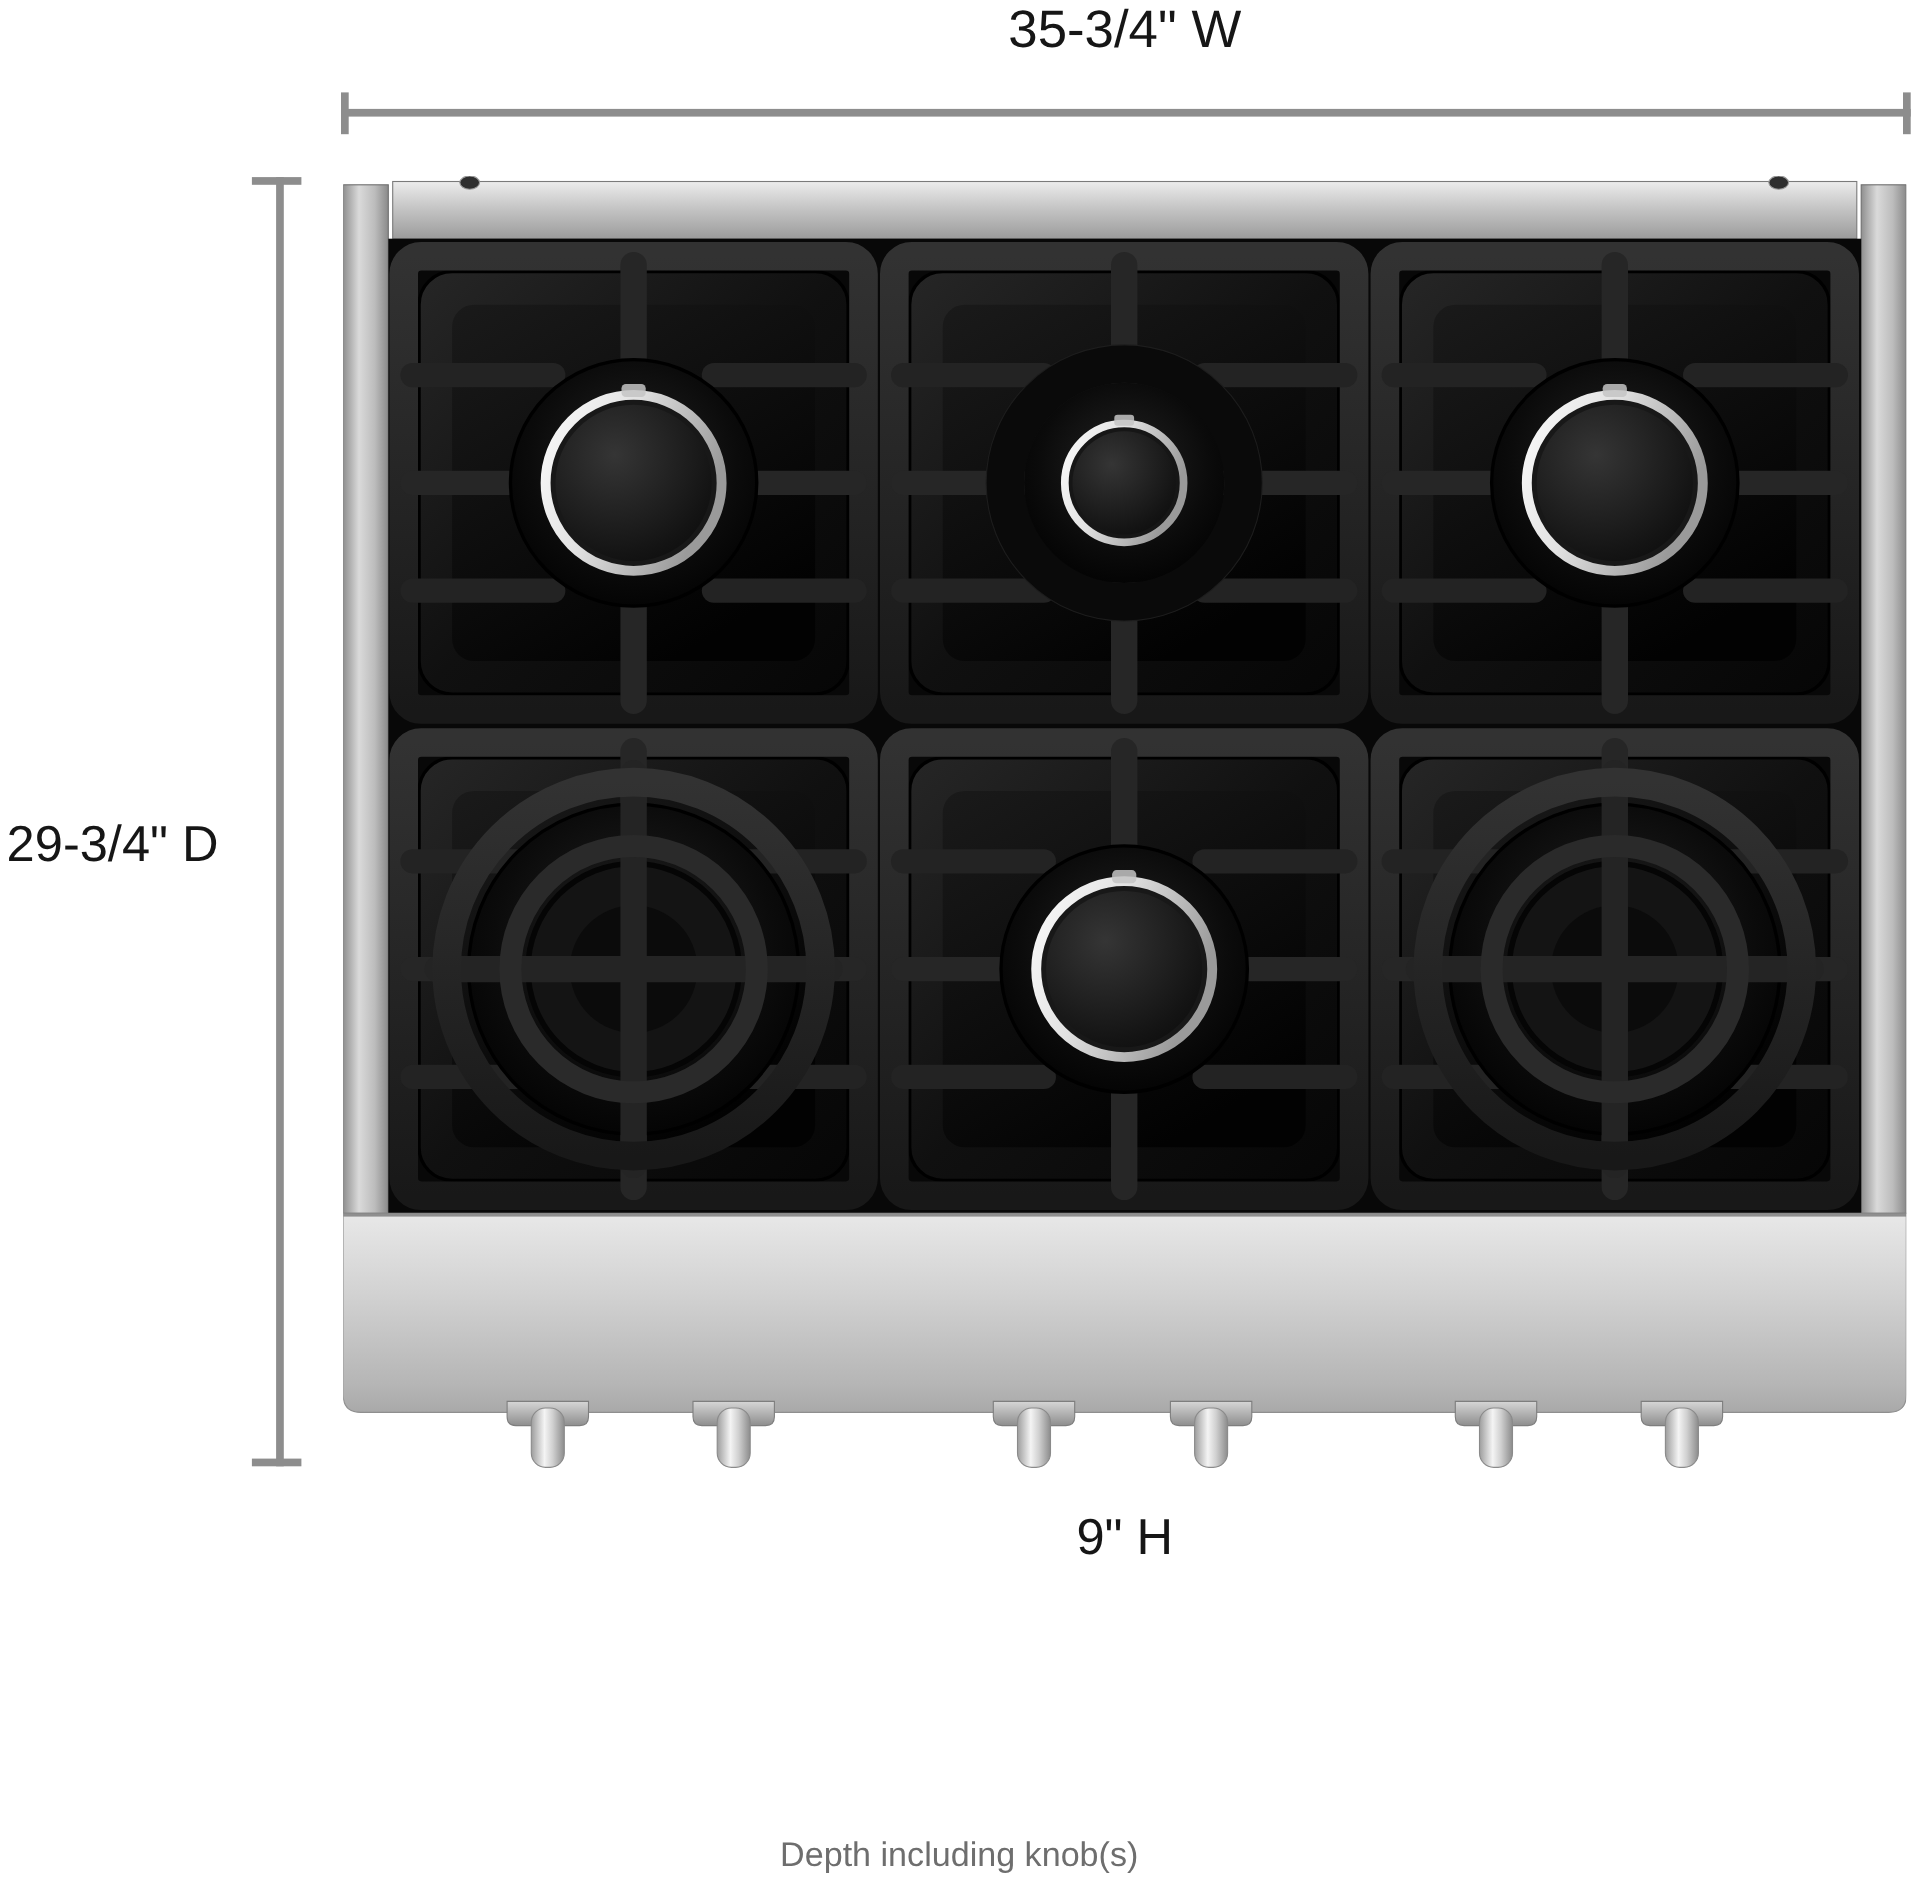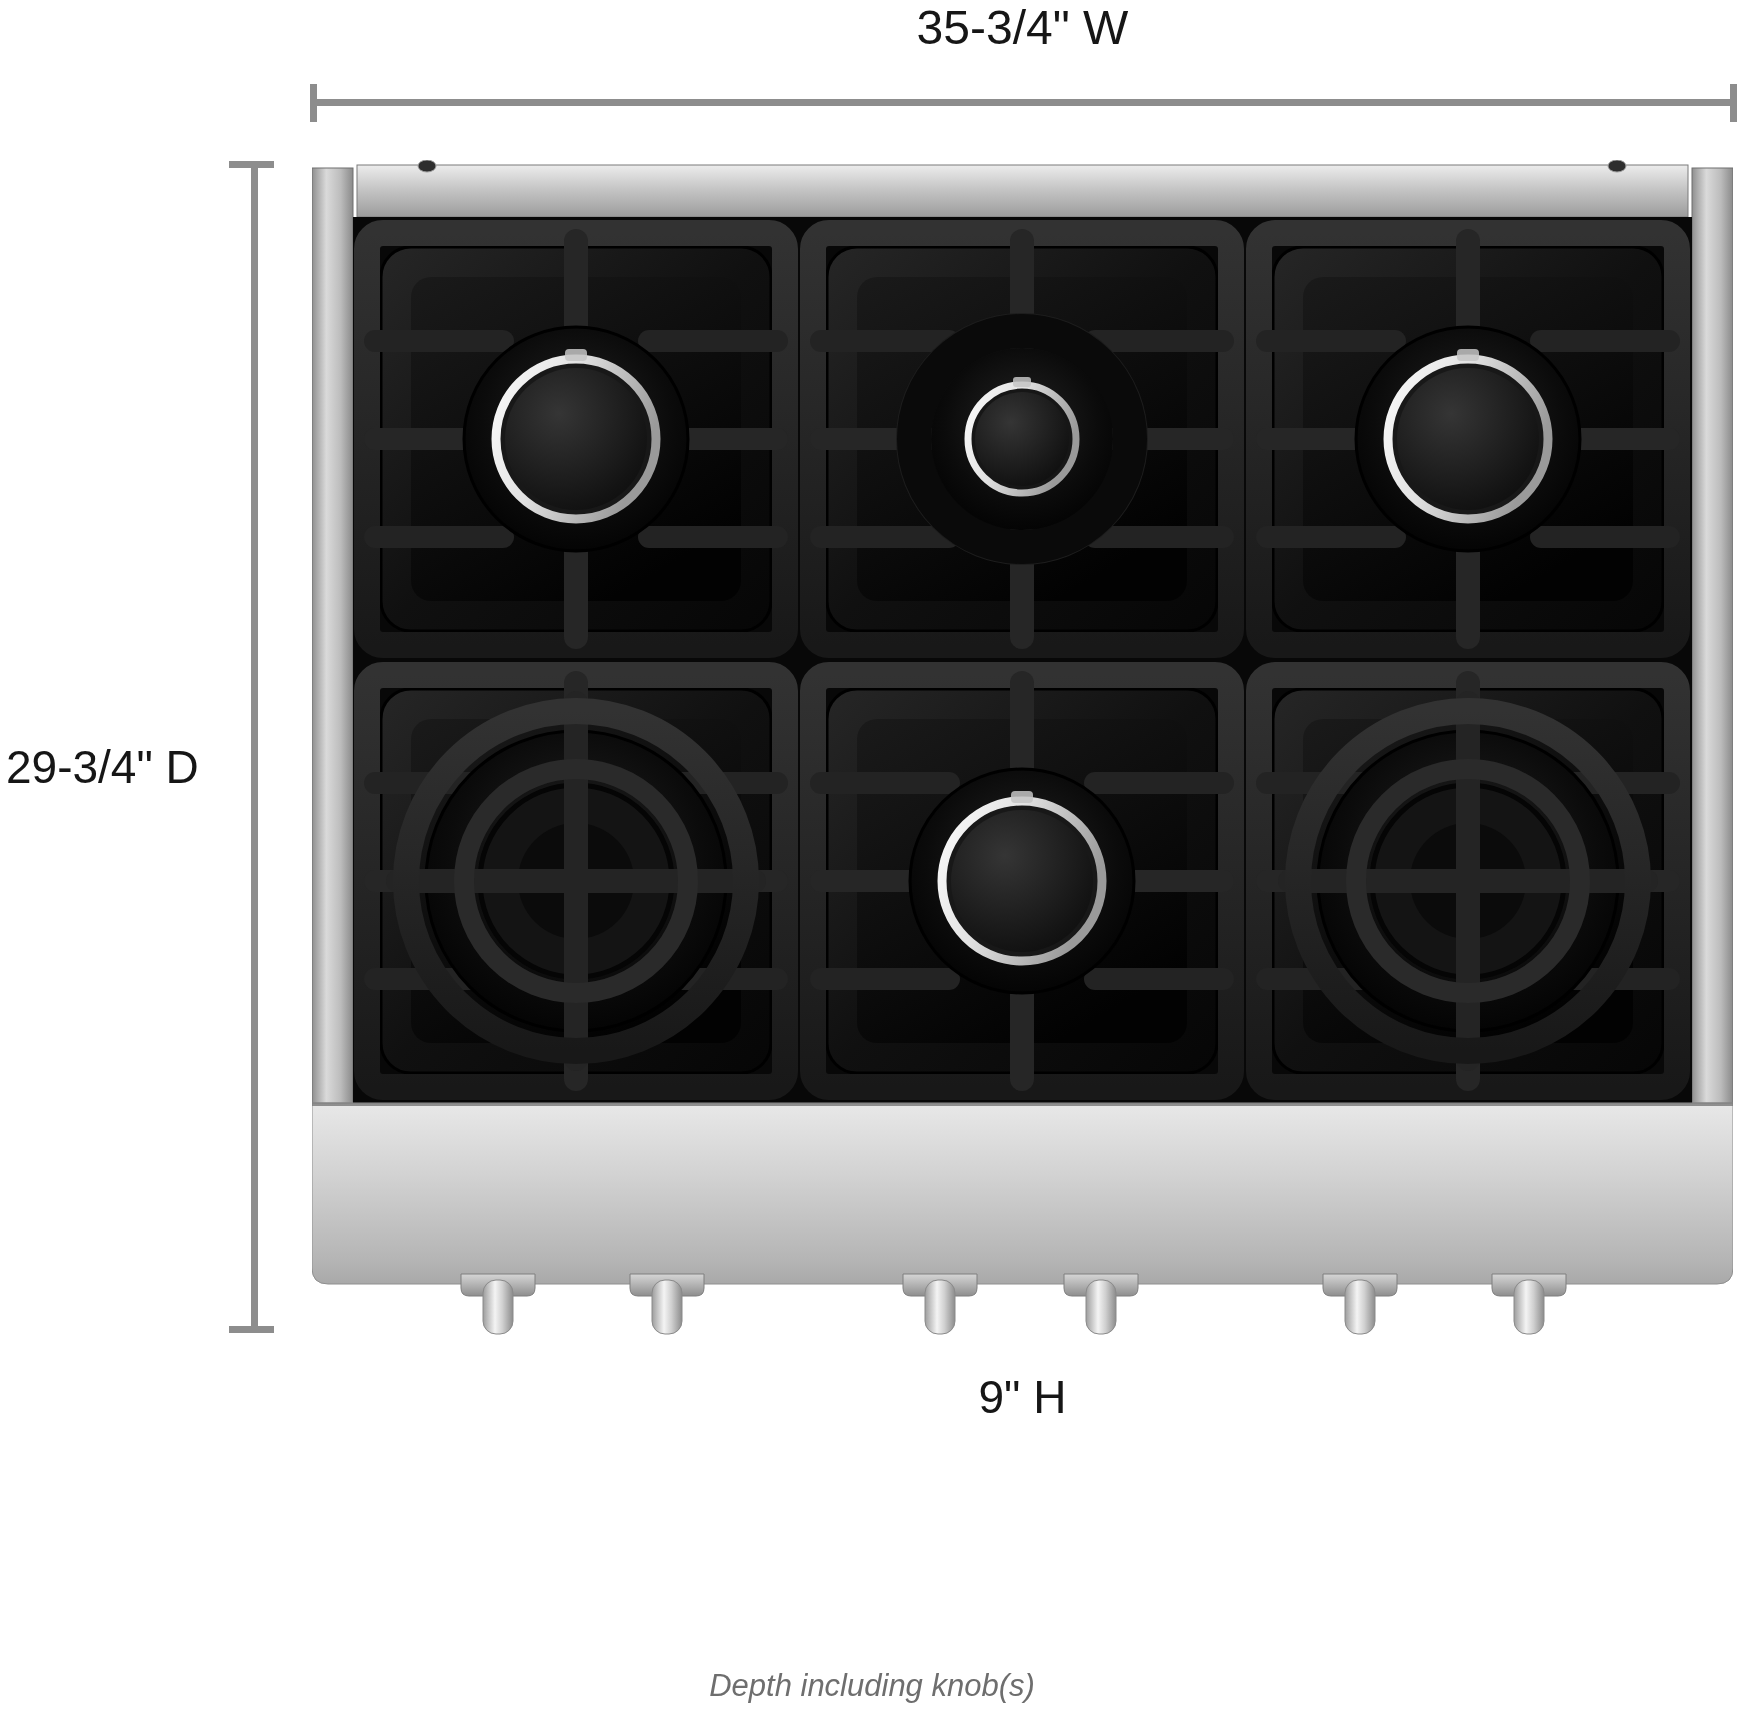--- a/index.html
+++ b/index.html
@@ -19,21 +19,20 @@
     white-space:nowrap;
   }
   .dim-label.center-unit{left:312px;width:1421px;text-align:center;}
   .hbar,.vbar{position:absolute;background:#8d8d8d;}
   .footnote{
     position:absolute;
     left:0;top:1668px;width:1744px;
     text-align:center;
     font-size:31px;
     color:#6e6e6e;
-    font-style:italic;
   }
   svg{display:block;}
   .unit-svg{position:absolute;left:312px;top:160px;}
 </style>
 </head>
 <body>
 
 <div class="stage">
 
   <div class="dim-label center-unit" style="top:2px;">35-3/4" W</div>

